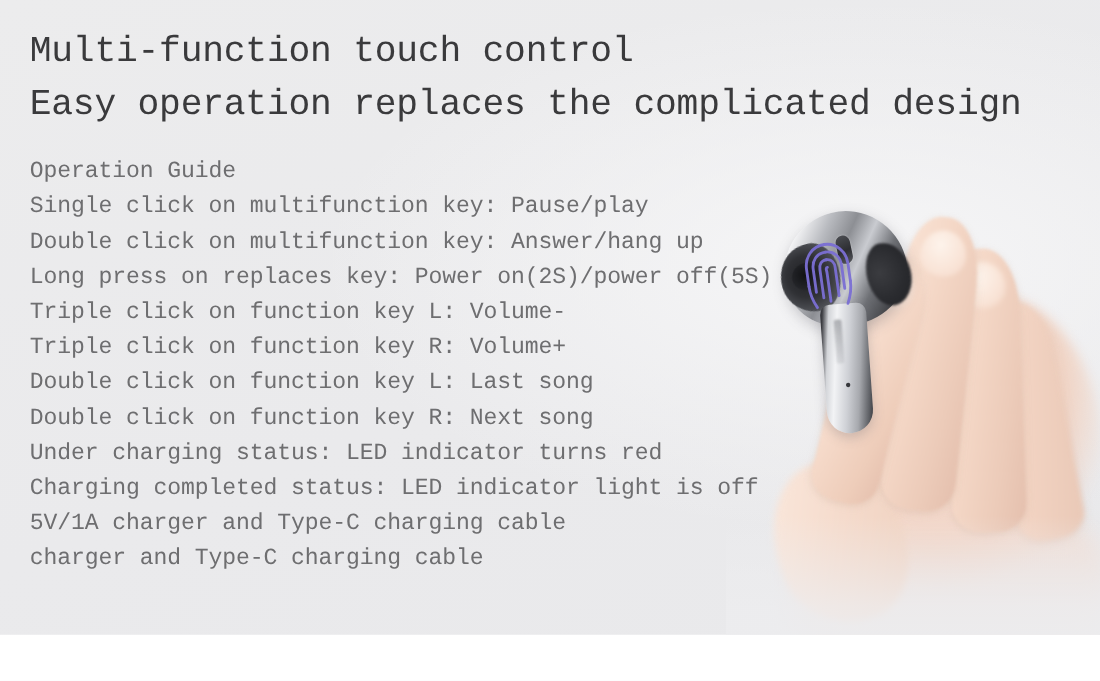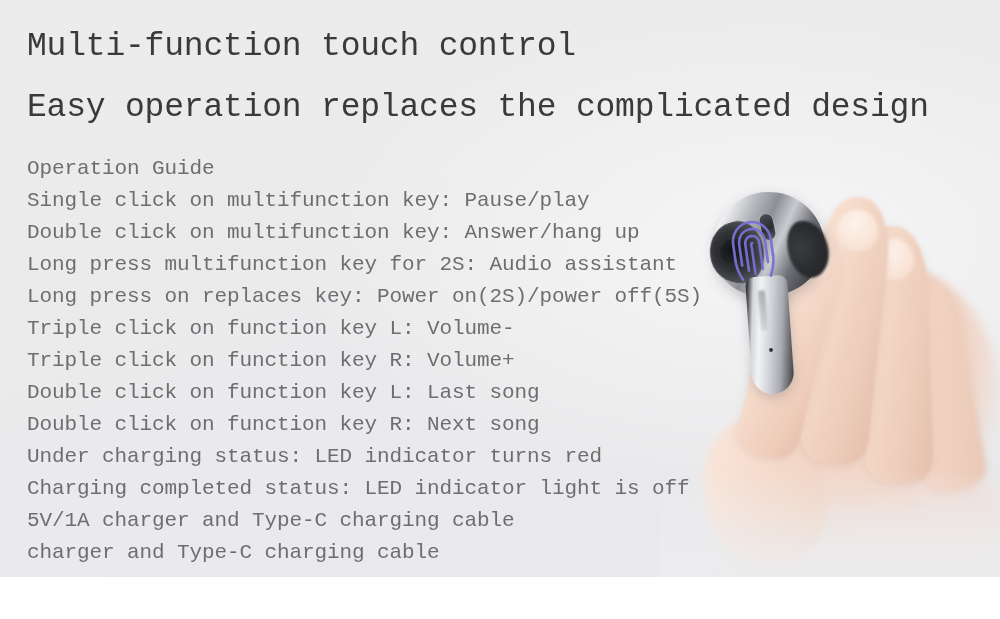--- a/index.html
+++ b/index.html
@@ -343,27 +343,26 @@
   }
 </style>
 </head>
 <body>
 
 <div id="page">
 
   <div class="text-col">
 
     <div class="headline">Multi-function touch control</div>
-    <div class="headline" style="margin-top:12px;">Easy operation replaces the complicated design</div>
+    <div class="headline" style="margin-top:0;">Easy operation replaces the complicated design</div>
 
     <ul class="guide-list">
       <li>Operation Guide</li>
       <li>Single click on multifunction key: Pause/play</li>
       <li>Double click on multifunction key: Answer/hang up</li>
-      <li>Long press multifunction key for 2S: Audio assistant</li>
       <li>Long press on replaces key: Power on(2S)/power off(5S)</li>
       <li>Triple click on function key L: Volume-</li>
       <li>Triple click on function key R: Volume+</li>
       <li>Double click on function key L: Last song</li>
       <li>Double click on function key R: Next song</li>
       <li>Under charging status: LED indicator turns red</li>
       <li>Charging completed status: LED indicator light is off</li>
       <li>5V/1A charger and Type-C charging cable</li>
       <li>charger and Type-C charging cable</li>
     </ul>

